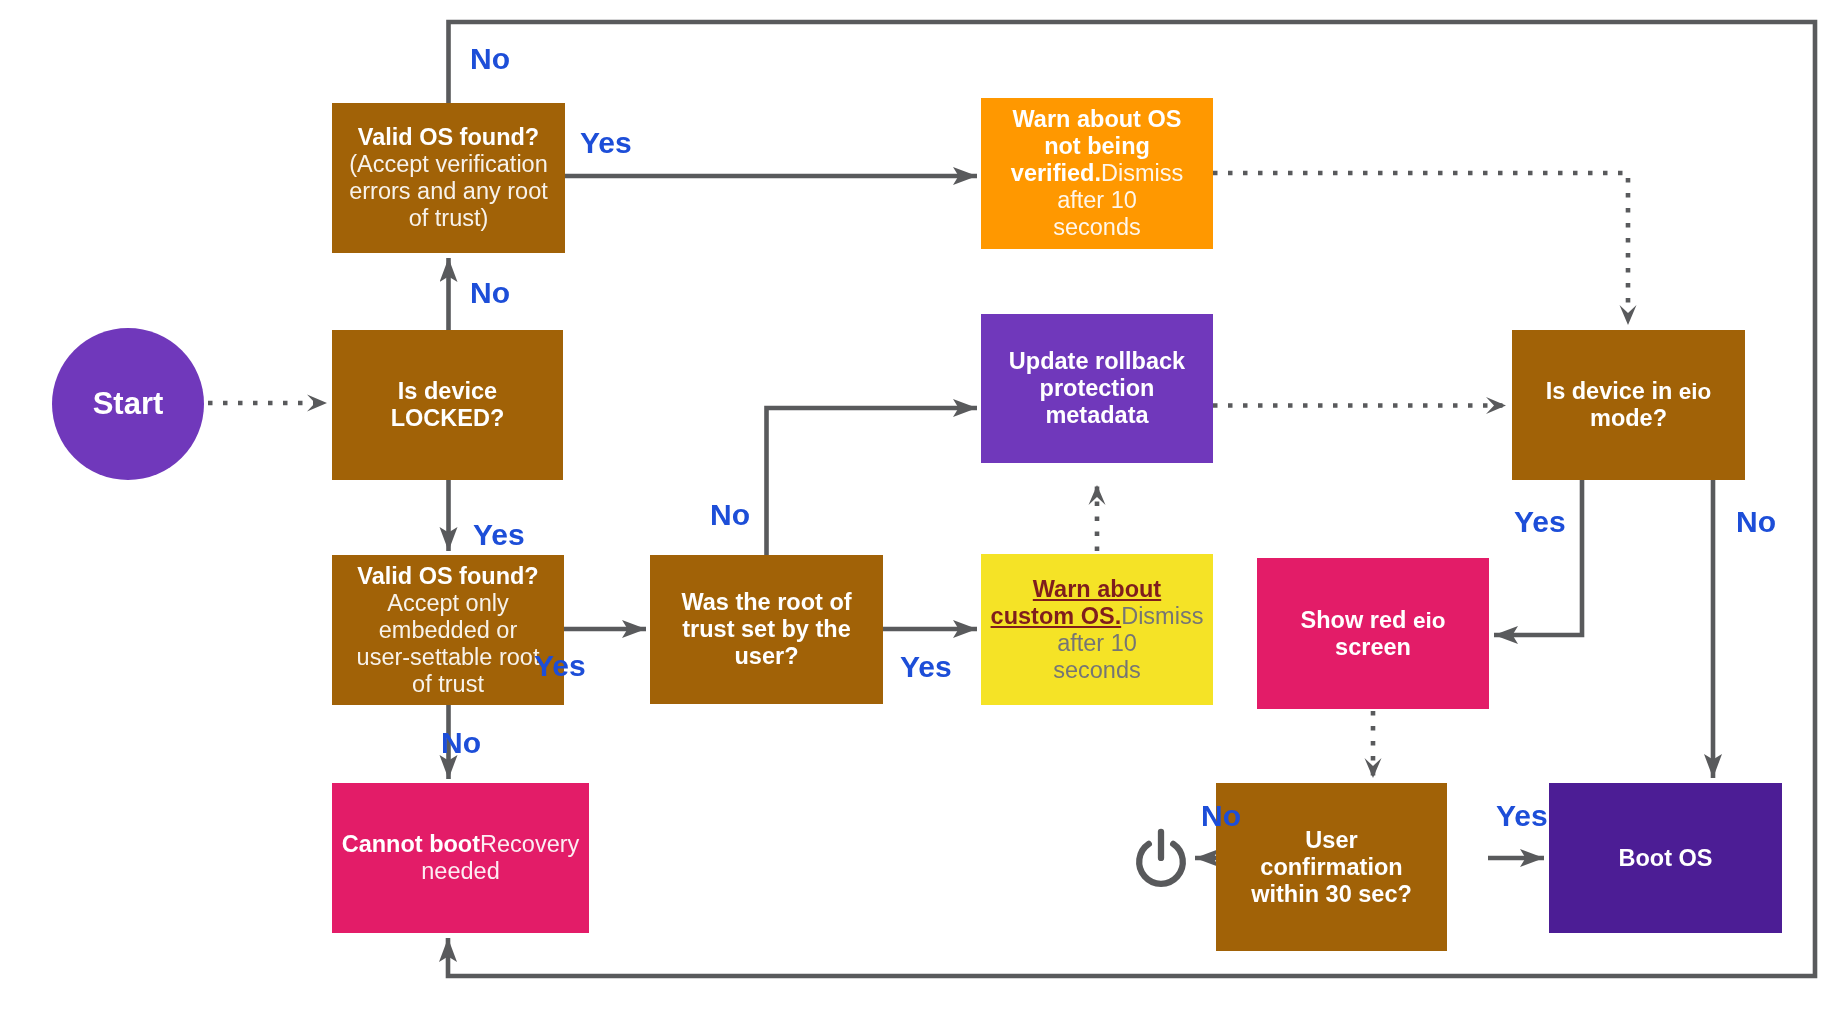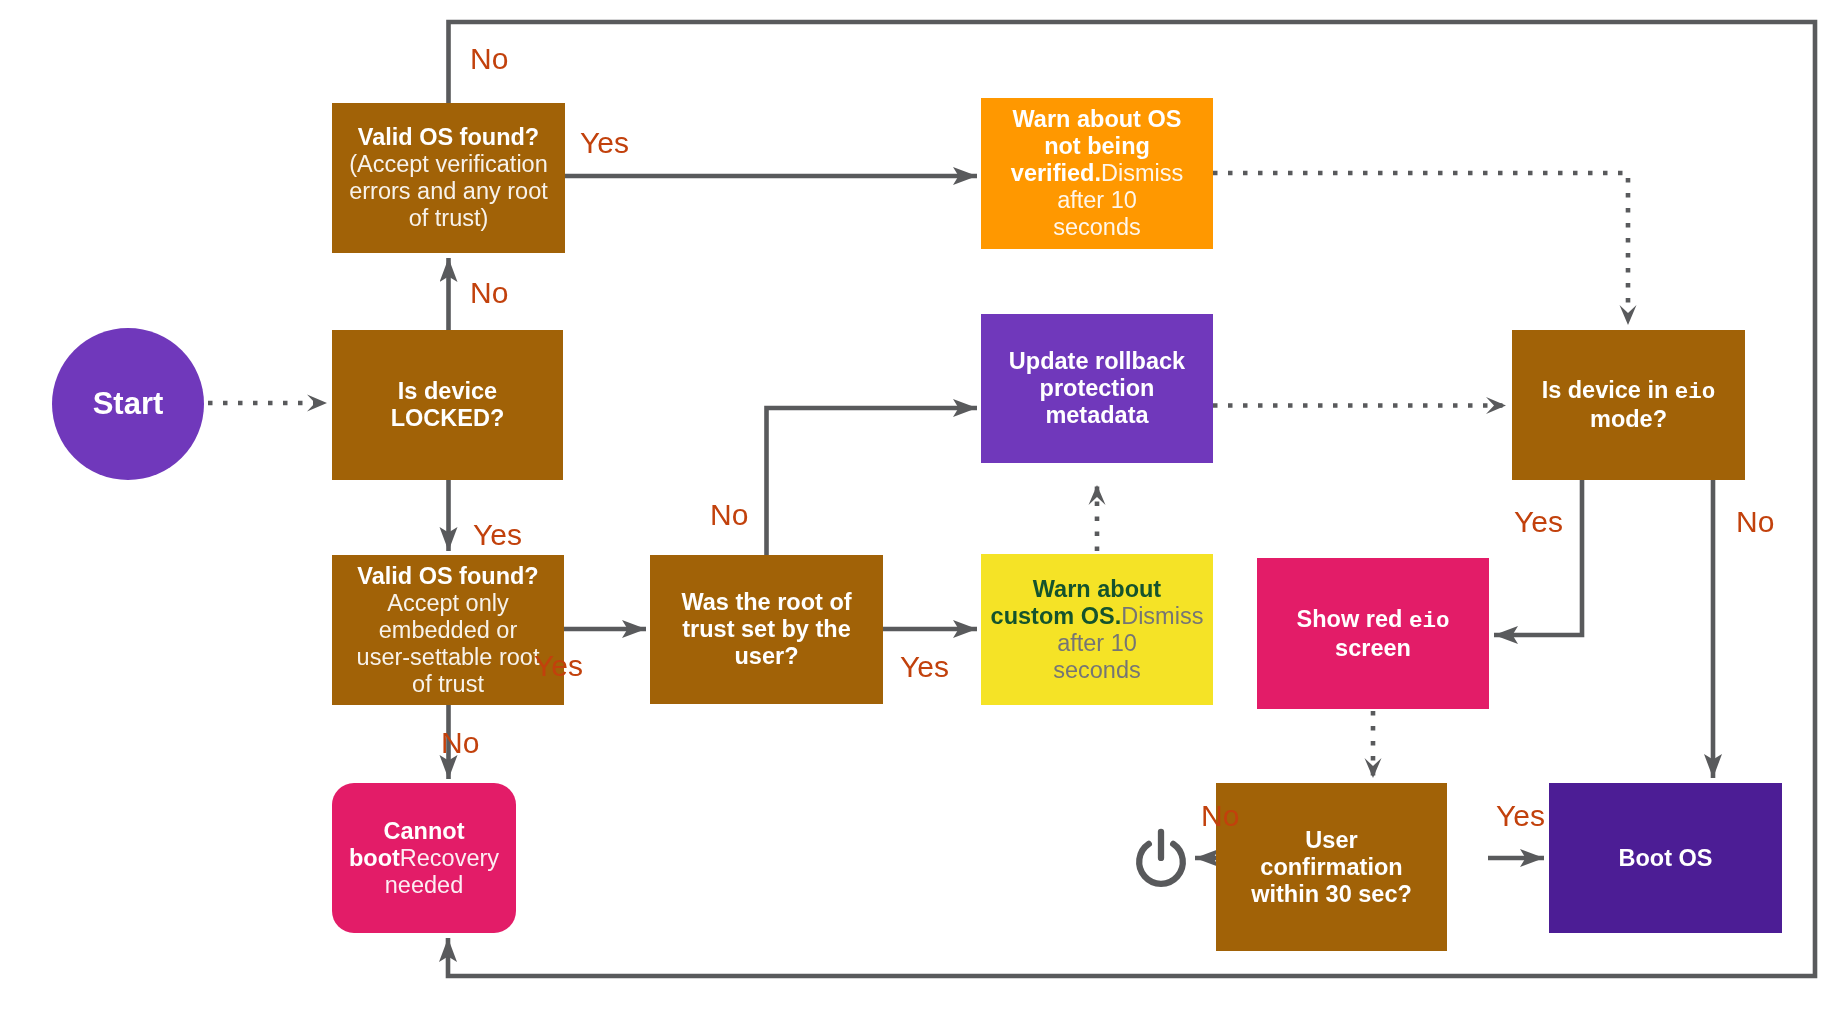--- a/index.html
+++ b/index.html
@@ -15,51 +15,51 @@
     position:absolute;
     display:flex;align-items:center;justify-content:center;
     text-align:center;
     color:#ffffff;
     box-sizing:border-box;
     padding:6px 8px;
   }
   .node .txt{white-space:pre-line;font-size:23.5px;line-height:27px;}
   .node .t{font-weight:700;}
   .node .s{font-weight:400;opacity:0.92;}
-  .mono{font-family:Liberation Mono, monospace;font-size:22.5px;margin-top:29px;}
+  .mono{font-family:Liberation Sans, sans-serif;font-size:22.5px;margin-top:29px;}
   .c-cyan{background:#a16207;}
   .c-purple{background:#7038BB;}
   .c-orange{background:#FF9800;}
   .c-yellow{background:#F5E326;}
   .c-pink{background:#E31C68;}
   .c-green{background:#4c1d95;}
   .circle{
     border-radius:50%;
     font-size:31px;font-weight:700;
   }
-  .warn-custom .t{color:#14532d;}
+  .warn-custom .t{color:#7f1d1d;text-decoration:underline;}
   .warn-custom .s{color:#757575;opacity:1;}
   .elabel{
     position:absolute;
-    font-size:30px;font-weight:400;color:#c2410c;
+    font-size:30px;font-weight:700;color:#1d4ed8;
     line-height:1.1;
     white-space:nowrap;
   }
   
   #n-start{left:52px;top:328px;width:152px;height:152px;}
   #n-valid-any{left:332px;top:103px;width:233px;height:150px;}
   #n-warn-unverified{left:981px;top:98px;width:232px;height:151px;justify-content:flex-end;}
   #n-locked{left:332px;top:330px;width:231px;height:150px;}
   #n-rollback{left:981px;top:314px;width:232px;height:149px;}
   #n-eio{left:1512px;top:330px;width:233px;height:150px;}
   #n-valid-embedded{left:332px;top:555px;width:232px;height:150px;}
   #n-root{left:650px;top:555px;width:233px;height:149px;}
   #n-warn-custom{left:981px;top:554px;width:232px;height:151px;}
   #n-show-red{left:1257px;top:558px;width:232px;height:151px;padding-left:8px;}
-  #n-cannot{left:332px;top:783px;width:184px;height:150px;border-radius:22px;}
+  #n-cannot{left:332px;top:783px;width:257px;height:150px;}
   #n-confirm{left:1216px;top:783px;width:231px;height:168px;}
   #n-boot{left:1549px;top:783px;width:233px;height:150px;}
   
   #l-valid-any-no{left:470px;top:42px;}
   #l-valid-any-yes{left:580px;top:126px;}
   #l-locked-no{left:470px;top:276px;}
   #l-locked-yes{left:473px;top:518px;}
   #l-valid-embedded-yes{left:534px;top:649px;}
   #l-valid-embedded-no{left:441px;top:726px;}
   #l-root-no{left:710px;top:498px;}

